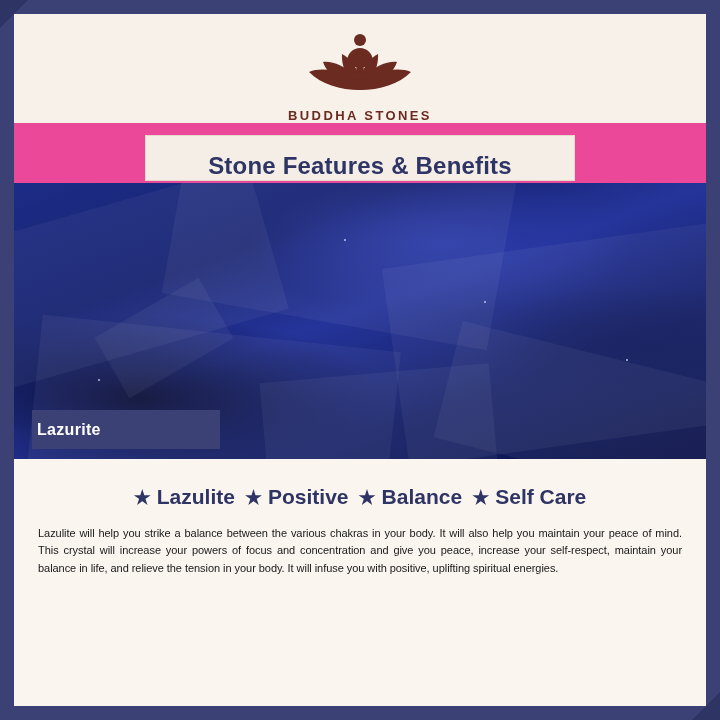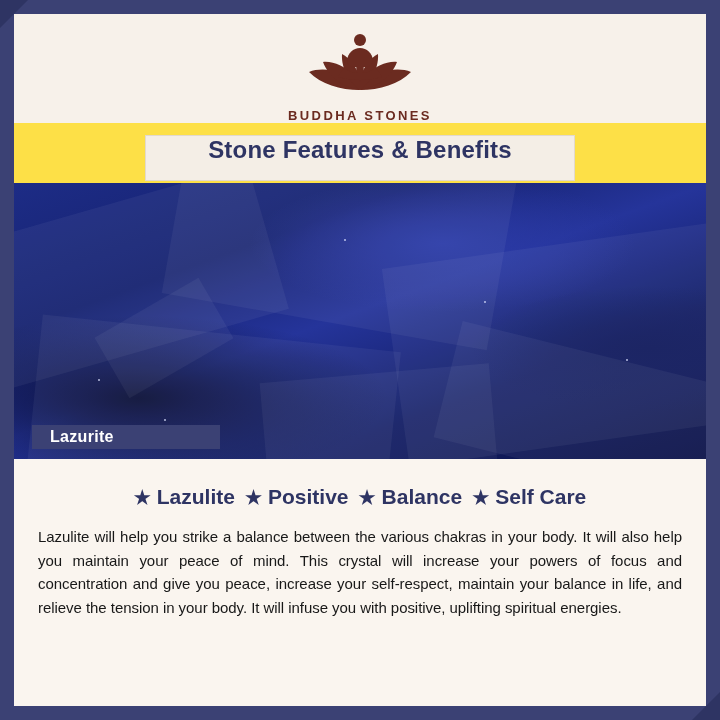--- a/index.html
+++ b/index.html
@@ -24,21 +24,21 @@
   .corner-br {
     position:absolute; right:0; bottom:0;
     width:0; height:0;
     border-bottom:28px solid #2e3463;
     border-left:28px solid transparent;
   }
   .inner {
     position:absolute;
     left:14px; top:14px;
     width:692px; height:692px;
-    background:#fde047;
+    background:#ec4899;
     overflow:hidden;
   }
   
   .logo-wrap {
     width:100%;
     padding-top:14px;
     text-align:center;
     background:#f7f1ea;
   }
   .logo-mark { display:block; margin:0 auto; }
@@ -55,21 +55,21 @@
     margin-top:12px;
     height:46px;
   }
   .title-box {
     position:absolute;
     left:50%; transform:translateX(-50%);
     top:0;
     width:430px; height:46px;
     background:#f4eee6;
     border:1px solid #e2d9cd;
-    display:flex; align-items:flex-start; justify-content:center;
+    display:flex; align-items:flex-end; justify-content:center;
   }
   .title-text {
     font-size:24px;
     font-weight:bold;
     color:#2e3463;
     letter-spacing:.2px;
     white-space:nowrap;
   }
   
   .photo {
@@ -108,24 +108,24 @@
     width:2px; height:2px;
     background:#dfe4ff;
     border-radius:50%;
     opacity:.8;
   }
   
   .name-plate {
     position:absolute;
     left:18px; bottom:10px;
     min-width:188px;
-    height:24px;
+    height:39px;
     background:#3b4174;
     display:flex; align-items:center;
-    padding:0 18px;
+    padding:0 5px;
   }
   .name-plate span {
     color:#ffffff;
     font-size:16px;
     font-weight:bold;
     letter-spacing:.3px;
   }
   
   .body-wrap {
     background:#faf5ef;
@@ -141,21 +141,21 @@
   }
   .kw {
     display:flex; align-items:center; gap:6px;
     font-size:21px;
     font-weight:bold;
     color:#2e3463;
     white-space:nowrap;
   }
   .star { color:#2e3463; font-size:19px; line-height:1; }
   .desc {
-    font-size:15px;
+    font-size:11px;
     line-height:1.58;
     color:#181818;
     text-align:justify;
     letter-spacing:-.05px;
   }
 </style>
 </head>
 <body>
 
 <div class="page">

